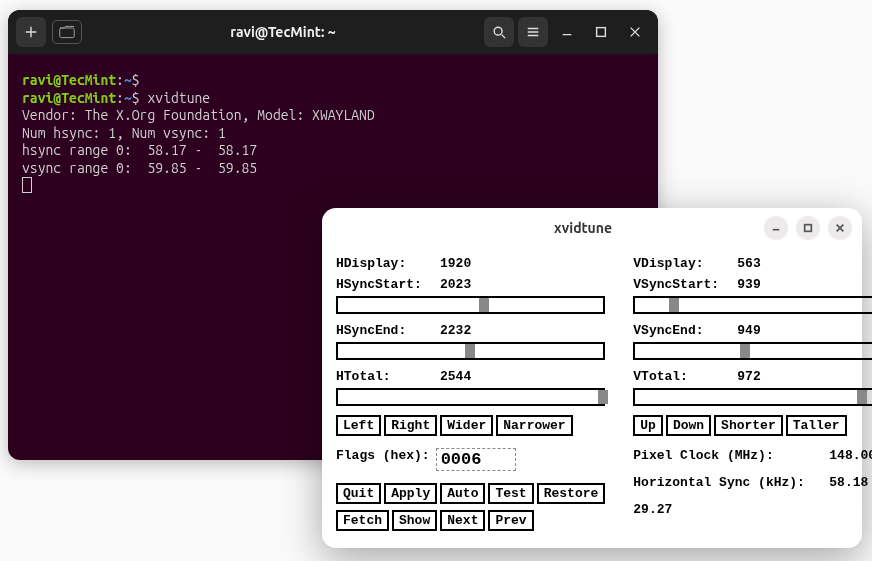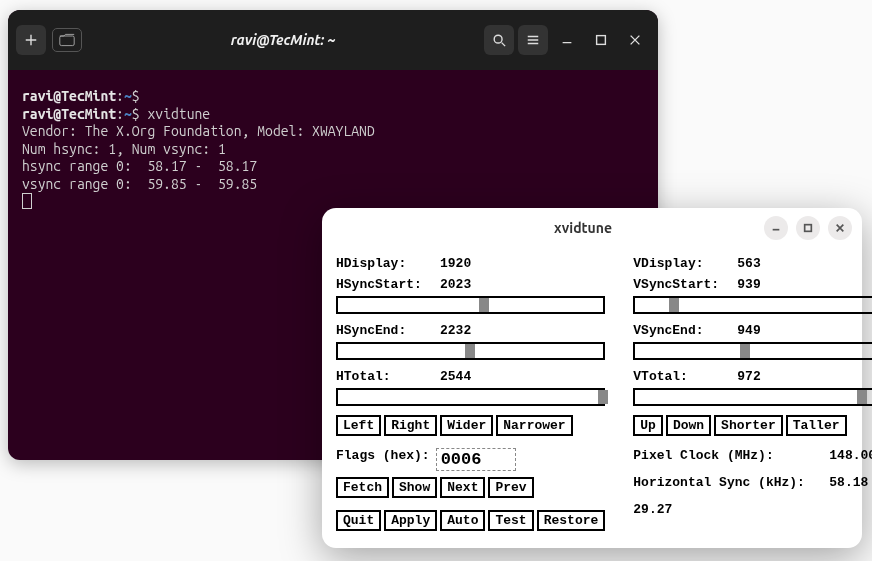--- a/index.html
+++ b/index.html
@@ -22,46 +22,45 @@
     background: #2c001e;
     border-radius: 12px;
     box-shadow: 0 4px 18px rgba(0,0,0,.25);
     overflow: hidden;
   }
   .term-titlebar {
     height: 44px;
     background: #1e1e1e;
     display: flex;
     align-items: center;
-    padding: 8px 8px;
+    padding: 0 8px;
     color: #dcdcdc;
     font-family: "Ubuntu", sans-serif;
     font-size: 14px;
-    font-style: italic;
   }
   .term-titlebar .tleft { display:flex; gap:6px; align-items:center; flex:0 0 auto;}
   .term-titlebar .tcenter { flex:1; text-align:center; font-weight:600; color:#f0f0f0;}
   .term-titlebar .tright { display:flex; gap:4px; align-items:center; flex:0 0 auto;}
   .tb-btn {
     width: 30px; height:30px; border-radius:6px;
     display:flex;align-items:center;justify-content:center;
     color:#ddd;
   }
   .tb-btn svg{width:14px;height:14px;stroke:#ddd;fill:none;stroke-width:1.6;}
   .tb-btn.box{background:#333;border-radius:6px;}
   .newtab{border:1px solid #555;border-radius:5px;padding:4px 6px;display:flex;align-items:center;justify-content:center;}
   .term-body {
     padding: 18px 14px 6px 14px;
     color:#cfcfcf;
     font-size:14px;
     line-height:1.25;
     white-space:pre;
     font-family:"Ubuntu Mono","DejaVu Sans Mono",monospace;
   }
-  .prompt-user{color:#e5e5e5;font-weight:bold;}
+  .prompt-user{color:#84cc16;font-weight:bold;}
   .prompt-sep{color:#cfcfcf;}
   .prompt-path{color:#4a7fbf;font-weight:bold;}
   .cursor-box{display:inline-block;width:8px;height:14px;border:1px solid #cfcfcf;vertical-align:text-bottom;}
   
   .xv-window{
     position:absolute;
     left:322px;
     top:208px;
     width:540px;
     height:340px;
@@ -234,33 +233,33 @@
         <button class="xbtn">Right</button>
         <button class="xbtn">Wider</button>
         <button class="xbtn">Narrower</button>
       </div>
 
       <div class="flags-row">
         <span>Flags (hex):</span>
         <span class="flags-input">0006</span>
       </div>
 
-      <div class="btn-row" style="margin-top:4px">
-        <button class="xbtn">Fetch</button>
-        <button class="xbtn">Show</button>
-        <button class="xbtn">Next</button>
-        <button class="xbtn">Prev</button>
-      </div>
       <div class="btn-row" style="margin-top:10px">
         <button class="xbtn">Quit</button>
         <button class="xbtn">Apply</button>
         <button class="xbtn">Auto</button>
         <button class="xbtn">Test</button>
         <button class="xbtn">Restore</button>
       </div>
+      <div class="btn-row" style="margin-top:4px">
+        <button class="xbtn">Fetch</button>
+        <button class="xbtn">Show</button>
+        <button class="xbtn">Next</button>
+        <button class="xbtn">Prev</button>
+      </div>
     </div>
 
     <div class="col">
       <div class="kv">
           <span class="k">VDisplay:</span>
           <span class="v">563</span>
         </div>
 
       <div class="kv">
           <span class="k">VSyncStart:</span>

